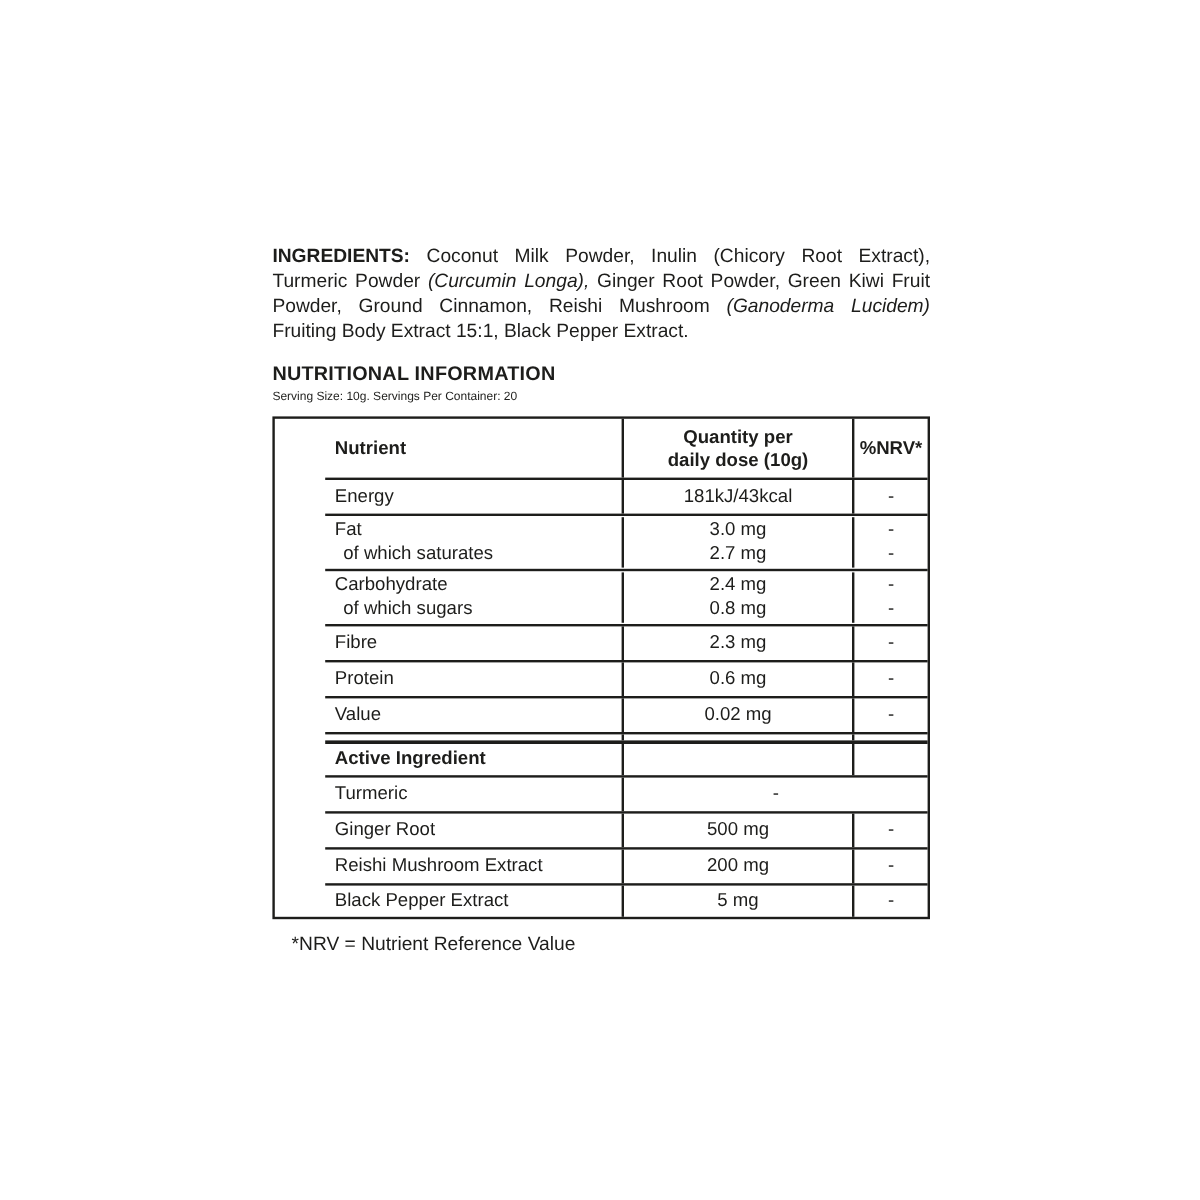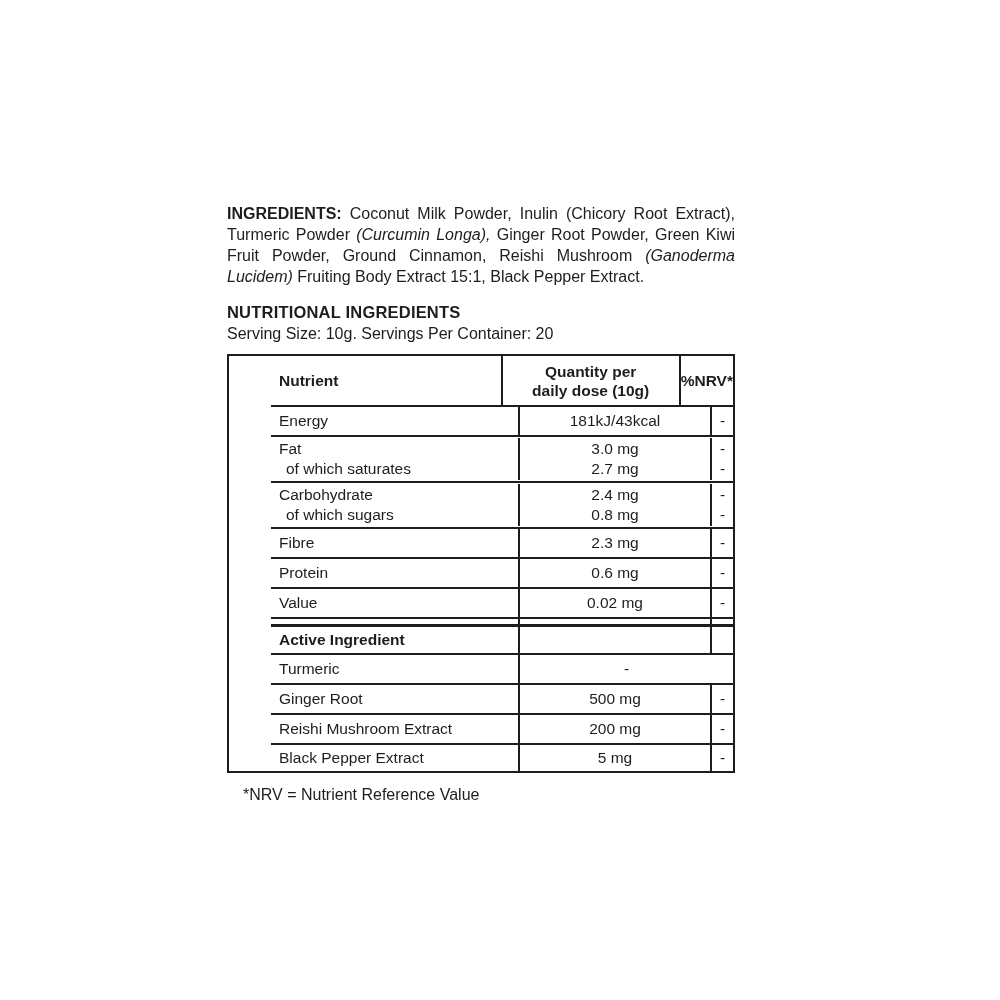--- a/index.html
+++ b/index.html
@@ -12,39 +12,39 @@
     height: 1000px;
     position: relative;
     font-family: "Liberation Sans", sans-serif;
     color: #1d1d1b;
     overflow: hidden;
   }
   .sheet {
     position: absolute;
     left: 227px;
     top: 203px;
-    width: 508px;
+    width: 548px;
   }
   .ingredients {
     margin: 0;
     font-size: 16px;
     line-height: 21px;
     text-align: justify;
   }
   .ingredients strong { font-weight: bold; }
   .ingredients em { font-style: italic; }
   .nutri-heading {
     margin: 16px 0 0 0;
     font-size: 16.5px;
     font-weight: bold;
     letter-spacing: 0.2px;
   }
   .serving-line {
     margin: 3px 0 0 0;
-    font-size: 16px;
+    font-size: 10px;
   }
   .tbl {
     margin-top: 11px;
     border: 2px solid #1d1d1b;
     font-size: 15.5px;
     padding-left: 42px;
   }
   .row {
     display: flex;
     align-items: stretch;
@@ -95,21 +95,21 @@
     font-size: 16px;
   }
 </style>
 </head>
 <body>
 
 <div class="sheet">
 
   <p class="ingredients"><strong>INGREDIENTS:</strong><span> Coconut Milk Powder, Inulin (Chicory Root Extract), Turmeric Powder </span><em>(Curcumin Longa),</em><span> Ginger Root Powder, Green Kiwi Fruit Powder, Ground Cinnamon, Reishi Mushroom </span><em>(Ganoderma Lucidem)</em><span> Fruiting Body Extract 15:1, Black Pepper Extract.</span></p>
 
-  <p class="nutri-heading">NUTRITIONAL INGREDIENTS</p>
+  <p class="nutri-heading">NUTRITIONAL INFORMATION</p>
   <p class="serving-line">Serving Size: 10g. Servings Per Container: 20</p>
 
   <div class="tbl">
 
     <div class="row hdr">
       <div class="c1">
         <span>Nutrient</span>
       </div>
       <div class="c2">
         <span>Quantity per</span>

